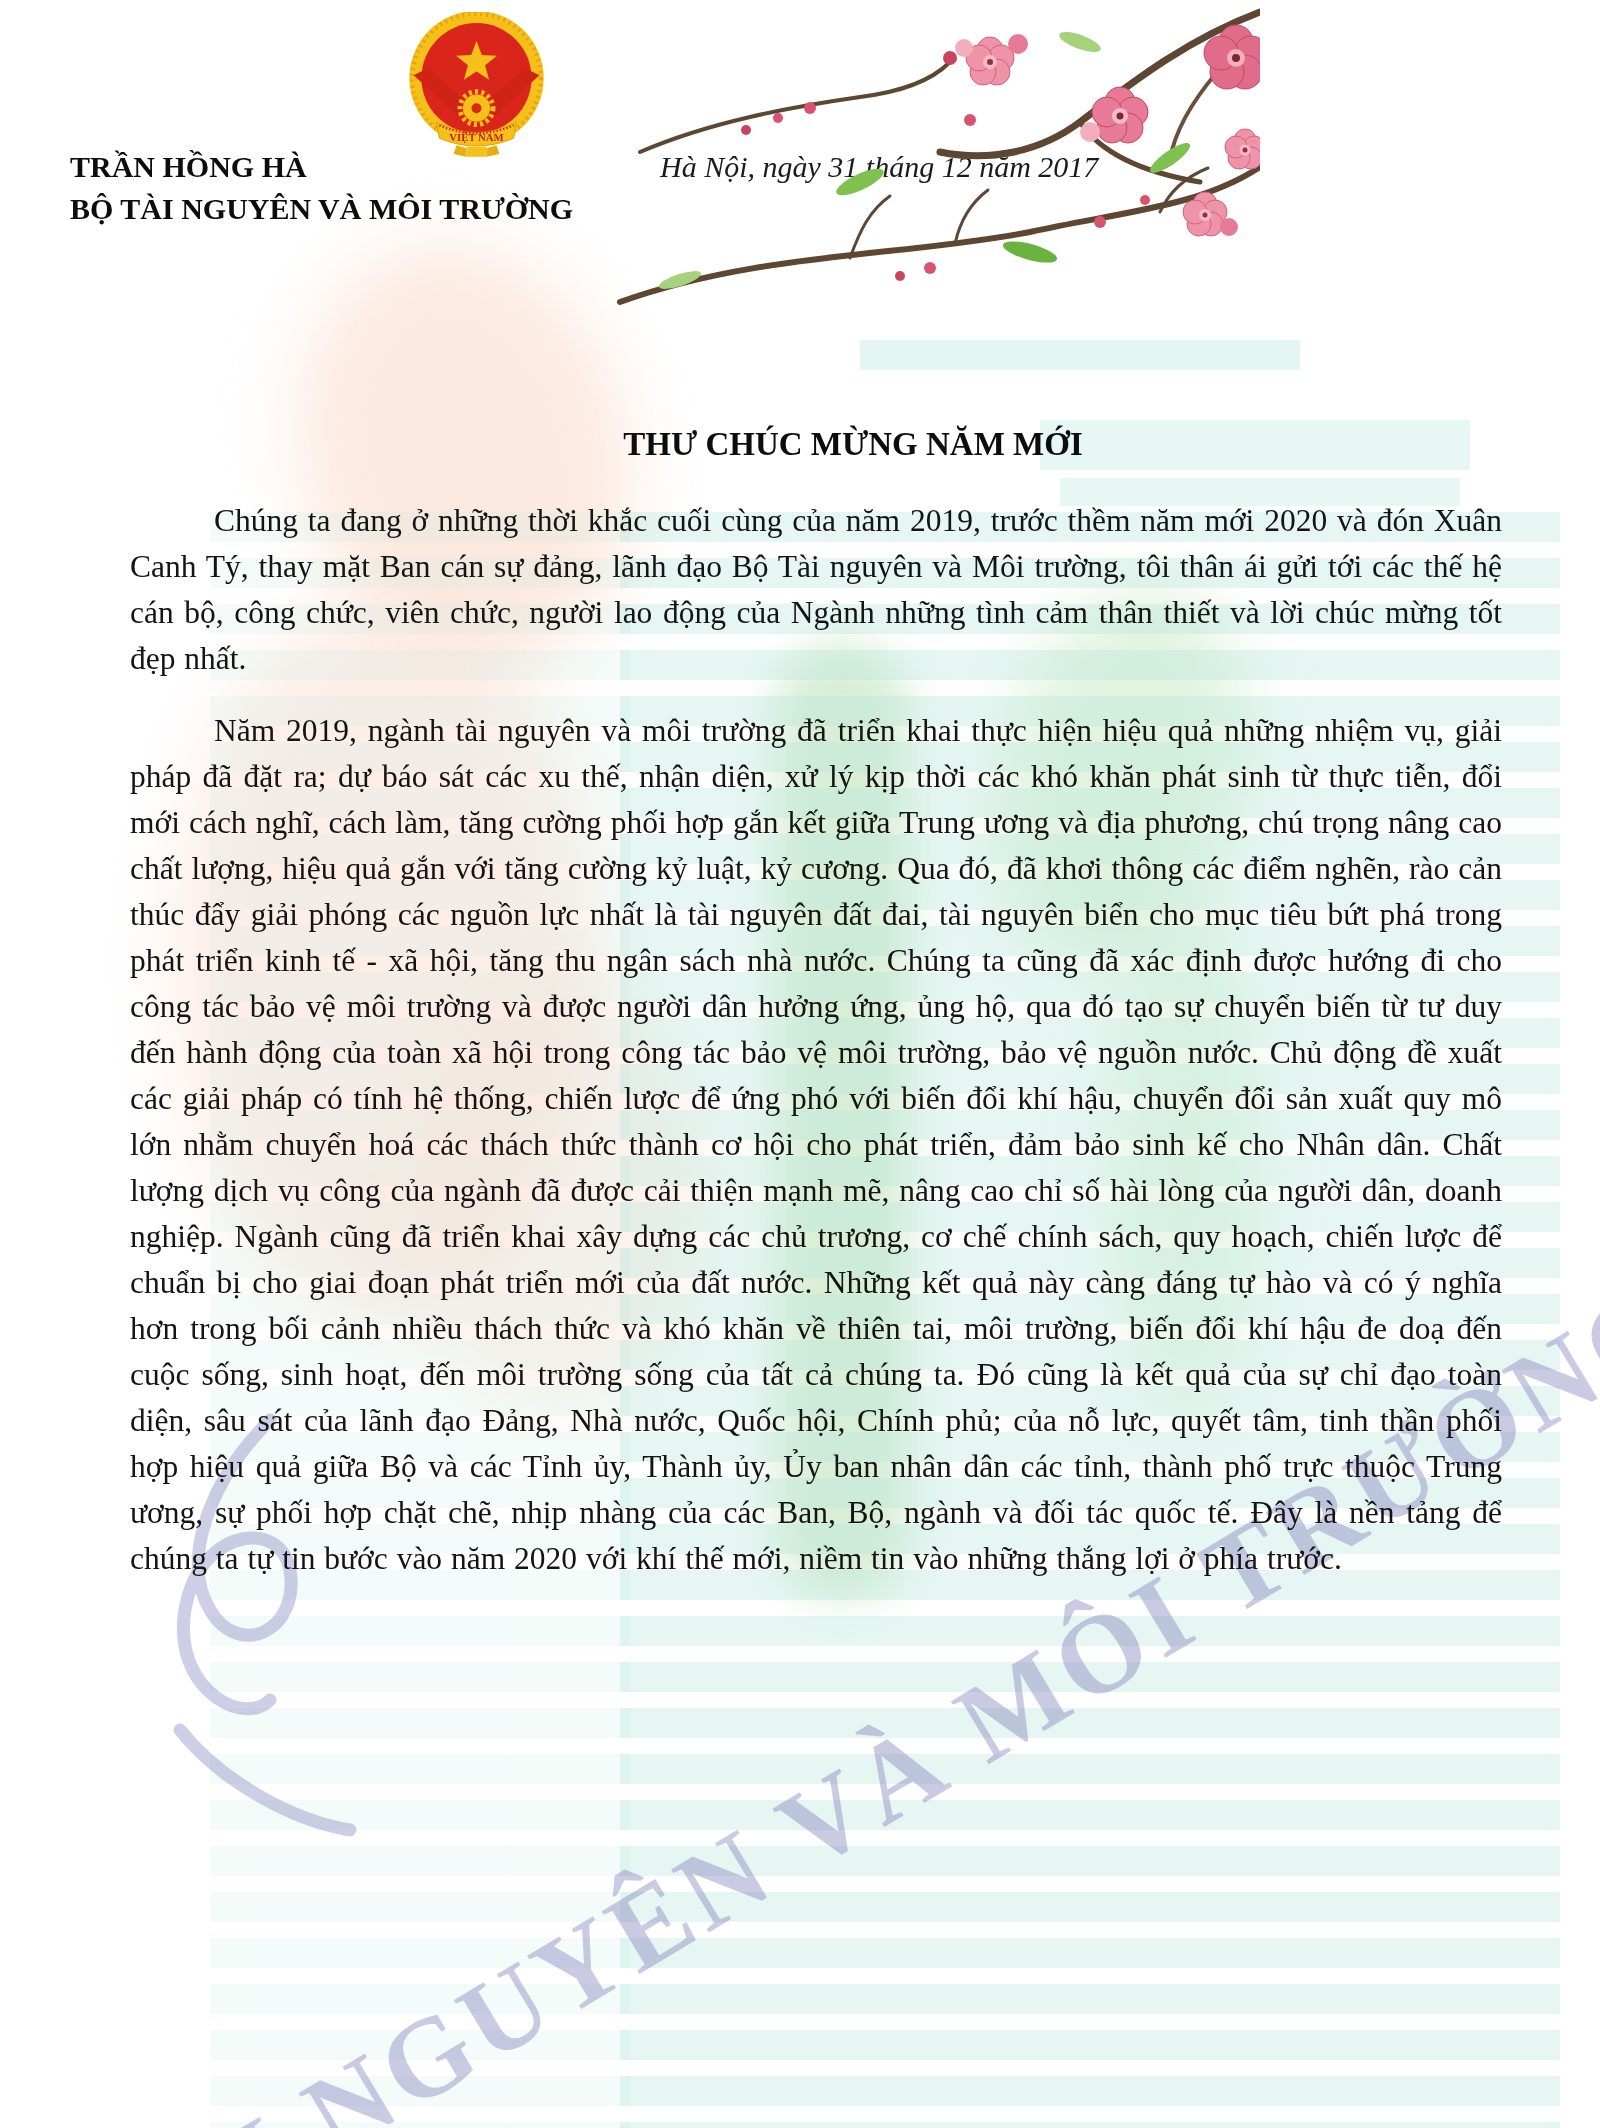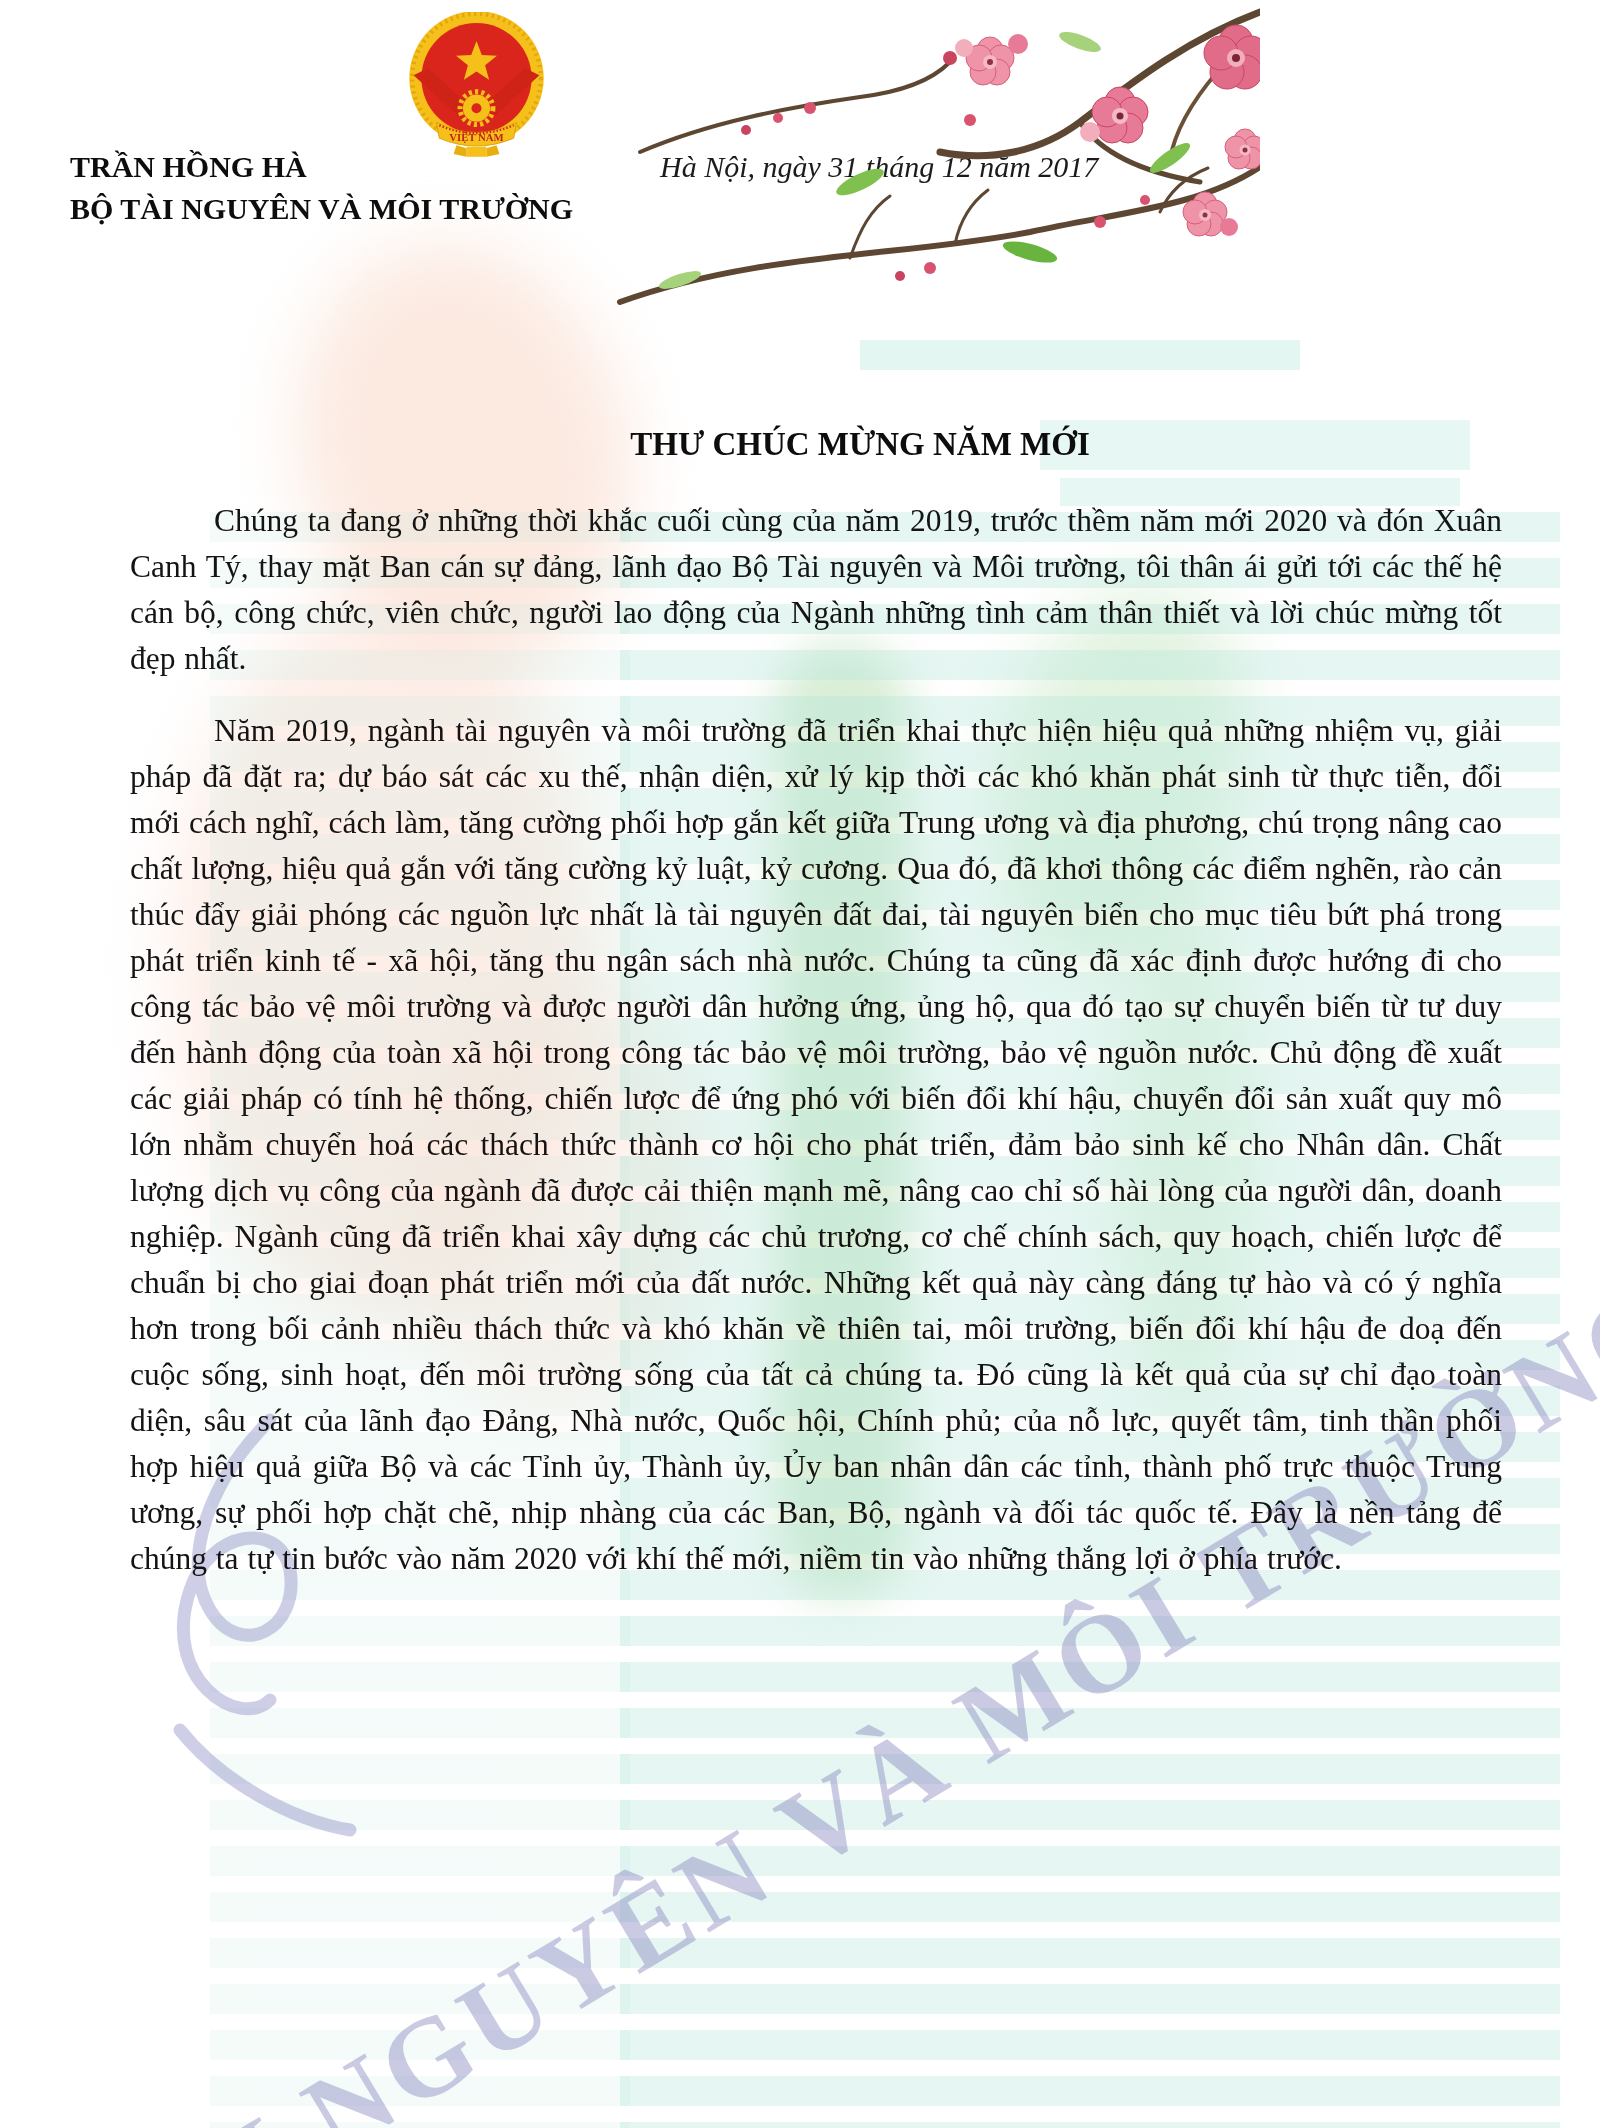--- a/index.html
+++ b/index.html
@@ -31,21 +31,21 @@
 
   
   .emblem{position:absolute;left:405px;top:12px;width:143px;height:148px;z-index:2;}
   .hdr{position:absolute;left:70px;top:146px;width:800px;z-index:2;
        font-weight:bold;font-size:30px;line-height:42px;color:#0d0d0d;}
   .dateline{position:absolute;left:660px;top:150px;width:500px;z-index:2;
        font-style:italic;font-size:30px;color:#1b1b1b;}
   .blossoms{position:absolute;left:560px;top:0;z-index:3;pointer-events:none;}
 
   
-  .title{position:absolute;left:120px;top:426px;width:1370px;box-sizing:border-box;padding-left:110px;
+  .title{position:absolute;left:113px;top:426px;width:1370px;box-sizing:border-box;padding-left:110px;
        text-align:center;font-weight:bold;font-size:33px;color:#0d0d0d;z-index:2;}
   .bodytext{position:absolute;left:130px;top:498px;width:1372px;z-index:2;
        font-size:31.5px;line-height:46px;text-align:justify;color:#141414;word-spacing:1px;}
   .bodytext p{margin:0 0 26px 0;text-indent:84px;}
   .bodytext p:last-child{margin-bottom:0;}
 </style>
 </head>
 <body>
 
 <div class="page">

